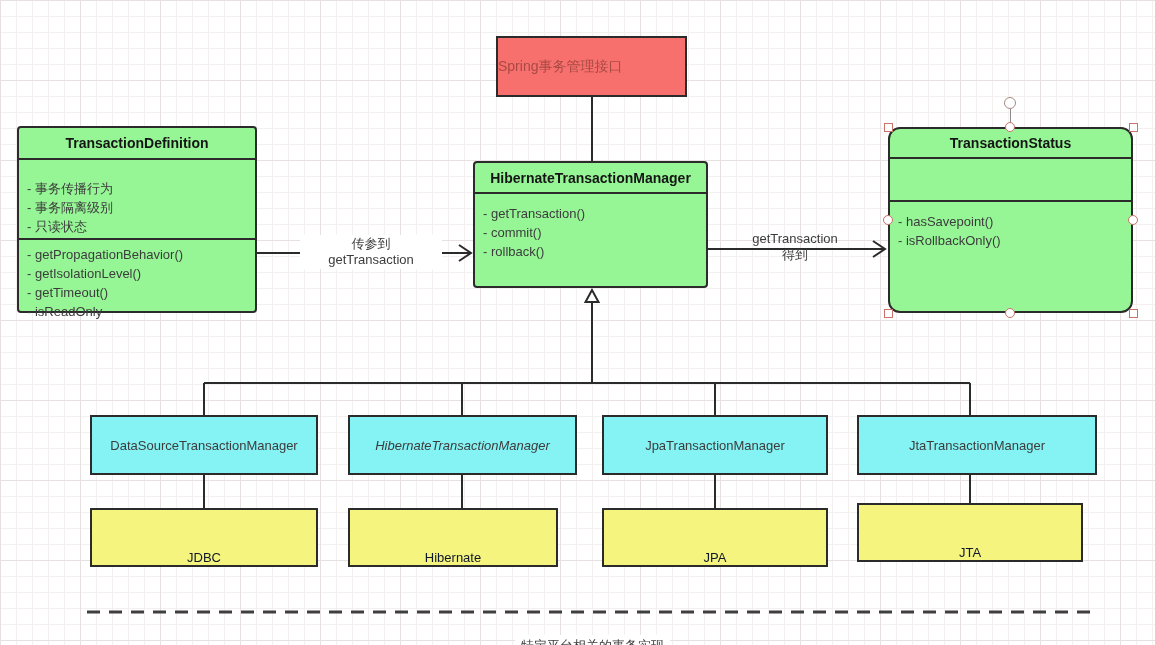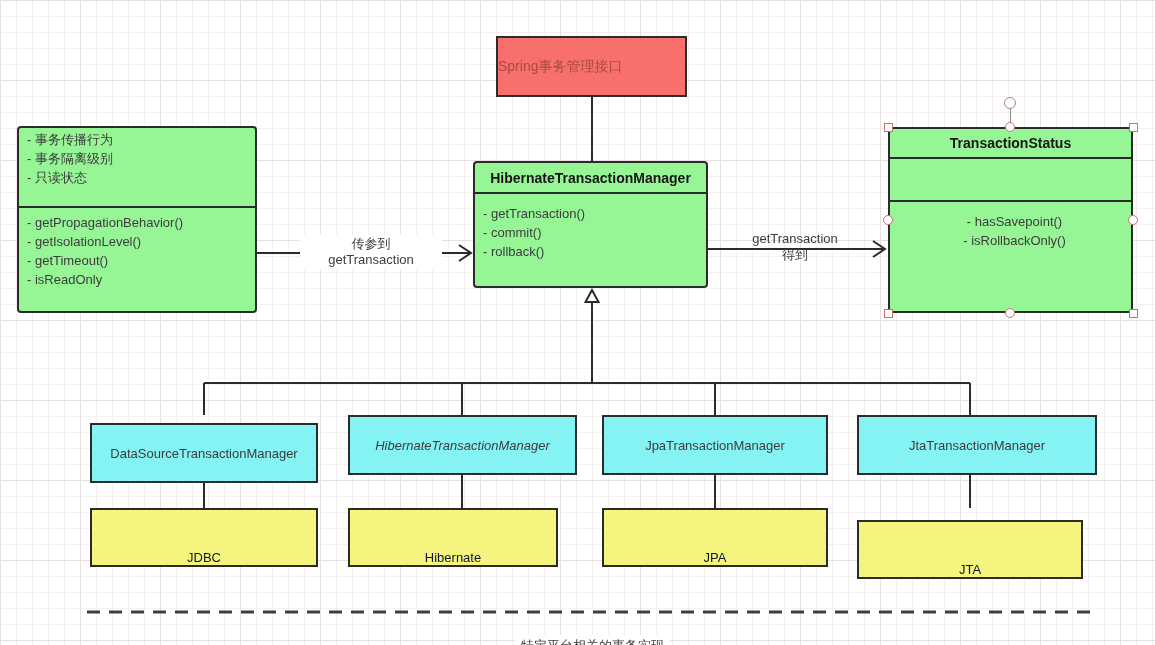--- a/index.html
+++ b/index.html
@@ -66,21 +66,22 @@
     <line x1="970" y1="475" x2="970" y2="508" stroke="#2b2b2b" stroke-width="2"></line>
 
     <line x1="87" y1="612" x2="1092" y2="612" stroke="#3f3f3f" stroke-width="3" stroke-dasharray="13 9"></line>
   </svg>
 
   <div class="box root" style="left:496px;top:36px;width:191px;height:61px;">
     <span>Spring事务管理接口</span>
   </div>
 
   <div class="box uml" style="left:17px;top:126px;width:240px;height:187px;">
-    <div class="sect" style="height:80px;border-bottom:2px solid #2b2b2b;padding-top:2px;">
+    <div class="title" style="height:30px;">TransactionDefinition</div>
+    <div class="sect" style="height:80px;border-bottom:2px solid #2b2b2b;padding-top:19px;">
       <div>- 事务传播行为</div>
       <div>- 事务隔离级别</div>
       <div>- 只读状态</div>
     </div>
     <div class="sect" style="padding-top:5px;">
       <div>- getPropagationBehavior()</div>
       <div>- getIsolationLevel()</div>
       <div>- getTimeout()</div>
       <div>- isReadOnly</div>
     </div>
@@ -88,21 +89,21 @@
 
   <div class="box uml" style="left:473px;top:161px;width:235px;height:127px;">
     <div class="title" style="height:29px;">HibernateTransactionManager</div>
     <div class="sect" style="padding-top:10px;">
       <div>- getTransaction()</div>
       <div>- commit()</div>
       <div>- rollback()</div>
     </div>
   </div>
 
-  <div class="box uml" style="left:888px;top:127px;width:245px;height:186px;border-radius:4px;text-align:center;">
+  <div class="box uml" style="left:888px;top:127px;width:245px;height:186px;border-radius:12px;">
     <div class="title" style="height:28px;">TransactionStatus</div>
     <div class="sect" style="height:43px;border-bottom:2px solid #2b2b2b;"></div>
     <div class="sect" style="padding-top:10px;">
       <div>- hasSavepoint()</div>
       <div>- isRollbackOnly()</div>
     </div>
   </div>
 
   <div class="stem" style="left:1010px;top:109px;height:18px;"></div>
   <div class="handle rot" style="left:1004px;top:97px;"></div>
@@ -117,21 +118,21 @@
 
   <div class="edge-label bg" style="left:300px;top:235px;width:130px;">
     <div>传参到</div>
     <div>getTransaction</div>
   </div>
   <div class="edge-label" style="left:735px;top:231px;width:120px;">
     <div>getTransaction</div>
     <div>得到</div>
   </div>
 
-  <div class="box mgr" style="left:90px;top:415px;width:228px;height:60px;margin-top:8px;">
+  <div class="box mgr" style="left:90px;top:415px;width:228px;height:60px;">
     <span>DataSourceTransactionManager</span>
   </div>
   <div class="box mgr" style="left:348px;top:415px;width:229px;height:60px;font-style:italic;">
     <span>HibernateTransactionManager</span>
   </div>
   <div class="box mgr" style="left:602px;top:415px;width:226px;height:60px;">
     <span>JpaTransactionManager</span>
   </div>
   <div class="box mgr" style="left:857px;top:415px;width:240px;height:60px;">
     <span>JtaTransactionManager</span>
@@ -139,19 +140,19 @@
 
   <div class="box plat" style="left:90px;top:508px;width:228px;height:59px;">
     <span>JDBC</span>
   </div>
   <div class="box plat" style="left:348px;top:508px;width:210px;height:59px;">
     <span>Hibernate</span>
   </div>
   <div class="box plat" style="left:602px;top:508px;width:226px;height:59px;">
     <span>JPA</span>
   </div>
-  <div class="box plat" style="left:857px;top:520px;width:226px;height:59px;">
+  <div class="box plat" style="left:857px;top:503px;width:226px;height:59px;">
     <span>JTA</span>
   </div>
 
   <div class="footer-label" style="left:515px;top:601px;">特定平台相关的事务实现</div>
 
 </div>
 
 </body></html>

